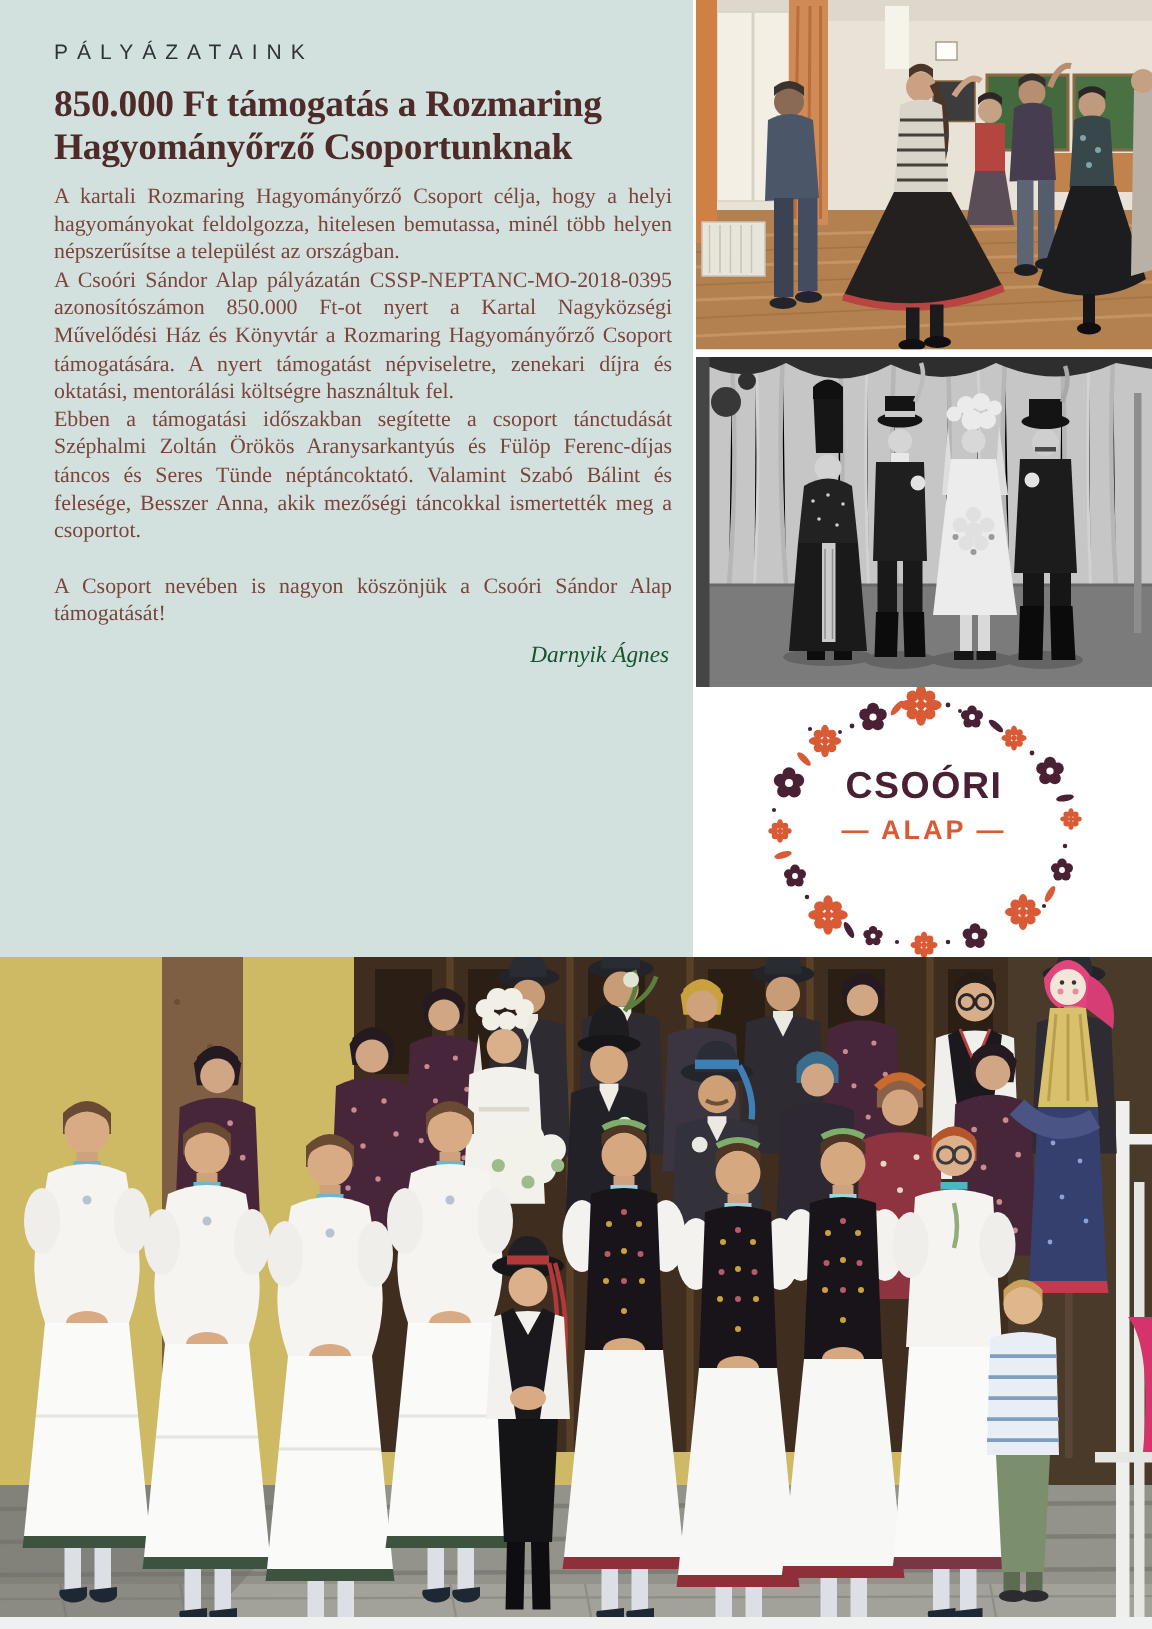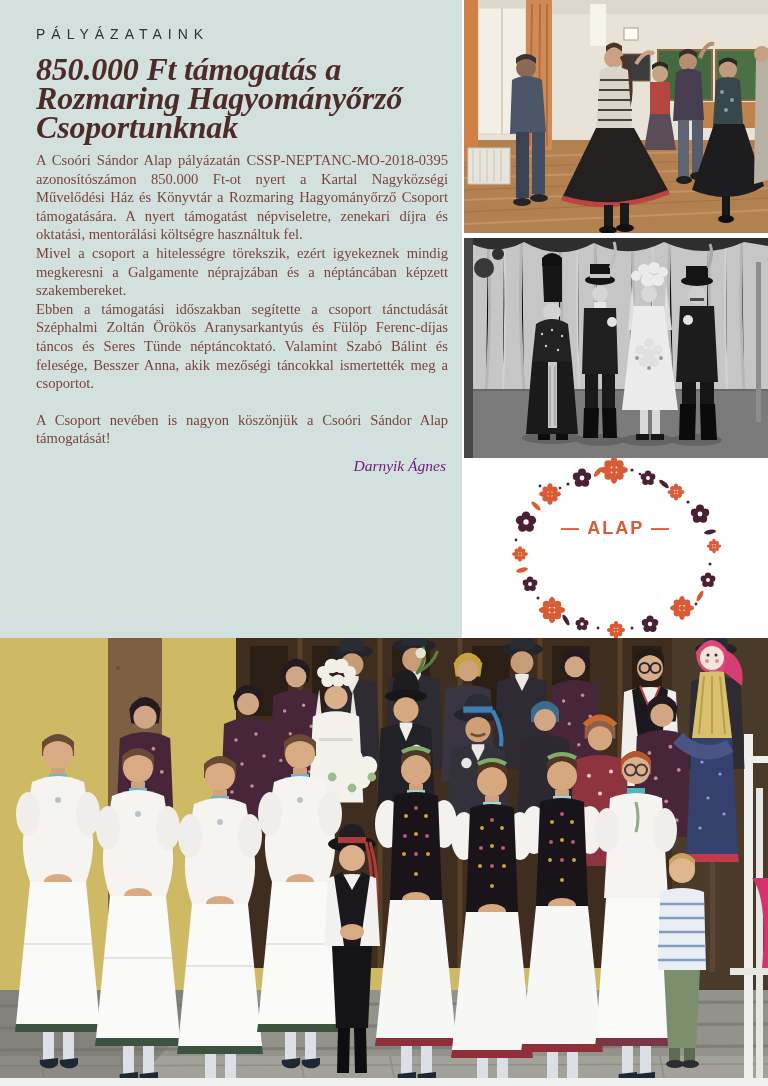--- a/index.html
+++ b/index.html
@@ -3,26 +3,26 @@
 <meta charset="utf-8">
 <style>
   html,body{margin:0;padding:0;background:#ffffff;}
   .page{position:relative;width:768px;height:1086px;background:#ffffff;overflow:hidden;
         font-family:"Liberation Serif",serif;}
   
   .panel{position:absolute;left:0;top:0;width:462px;height:818px;background:#d2e1de;
          box-sizing:border-box;padding:26px 14px 0 36px;}
   .kicker{font-family:"Liberation Sans",sans-serif;font-size:14px;font-weight:500;
           letter-spacing:6px;color:#2e3338;}
-  .title{font-size:32px;line-height:29px;font-weight:700;color:#4e2b28;margin-top:13px;
-         letter-spacing:-0.2px;font-style:italic;}
+  .title{font-size:25px;line-height:29px;font-weight:700;color:#4e2b28;margin-top:13px;
+         letter-spacing:-0.2px;}
   .article{margin-top:9px;color:#7a443d;font-size:14.6px;line-height:18.6px;text-align:justify;}
   .article p{margin:0;}
   .article p.spaced{margin-top:18px;}
-  .signature{margin-top:9px;font-style:italic;text-align:right;font-size:15.5px;color:#701a75;
+  .signature{margin-top:9px;font-style:italic;text-align:right;font-size:15.5px;color:#14532d;
              padding-right:2px;}
   
   .ph{position:absolute;overflow:hidden;background:#ddd;}
   .ph svg{display:block;}
   .ph-dance{left:464px;top:0;width:304px;height:233px;}
   .ph-wedding{left:464px;top:238px;width:304px;height:220px;}
   .logo-block{position:absolute;left:464px;top:458px;width:304px;height:180px;background:#ffffff;}
   .logo-wreath{position:absolute;left:0;top:0;}
   .logo-text{position:absolute;left:0;top:54px;width:100%;text-align:center;
              font-family:"Liberation Sans",sans-serif;font-weight:700;color:#4a2134;}
@@ -33,22 +33,22 @@
 </style>
 </head>
 <body>
 
 <div class="page">
 
   <div class="panel">
     <div class="kicker">PÁLYÁZATAINK</div>
     <h1 class="title" style="margin:13px 0 0 0;">850.000 Ft támogatás a Rozmaring Hagyományőrző Csoportunknak</h1>
     <div class="article">
+      <p>A kartali Rozmaring Hagyományőrző Csoport célja, hogy a helyi hagyományokat feldolgozza, hitelesen bemutassa, minél több helyen népszerűsítse a települést az országban.</p>
       <p>A Csoóri Sándor Alap pályázatán CSSP-NEPTANC-MO-2018-0395 azonosítószámon 850.000 Ft-ot nyert a Kartal Nagyközségi Művelődési Ház és Könyvtár a Rozmaring Hagyományőrző Csoport támogatására. A nyert támogatást népviseletre, zenekari díjra és oktatási, mentorálási költségre használtuk fel.</p>
-      <p>Mivel a csoport a hitelességre törekszik, ezért igyekeznek mindig megkeresni a Galgamente néprajzában és a néptáncában képzett szakembereket.</p>
       <p>Ebben a támogatási időszakban segítette a csoport tánctudását Széphalmi Zoltán Örökös Aranysarkantyús és Fülöp Ferenc-díjas táncos és Seres Tünde néptáncoktató. Valamint Szabó Bálint és felesége, Besszer Anna, akik mezőségi táncokkal ismertették meg a csoportot.</p>
       <p class="spaced">A Csoport nevében is nagyon köszönjük a Csoóri Sándor Alap támogatását!</p>
     </div>
     <div class="signature">Darnyik Ágnes</div>
   </div>
 
   <div class="ph ph-dance">
     <svg width="304" height="233" viewBox="0 0 304 233">
       <rect x="0" y="0" width="304" height="150" fill="#e9e3d7"></rect>
       <rect x="0" y="0" width="304" height="14" fill="#ded8cc"></rect>
@@ -331,20 +331,21 @@
           <circle cx="246" cy="106" r="1.5"></circle>
           <circle cx="232" cy="146" r="1.4"></circle>
         <circle cx="168" cy="170" r="1.5"></circle>
           <circle cx="134" cy="170" r="1.4"></circle>
           <circle cx="74" cy="140" r="1.5"></circle>
         <circle cx="52" cy="82" r="1.4"></circle>
           <circle cx="76" cy="28" r="1.4"></circle>
       </g>
     </svg>
     <div class="logo-text">
+      <div class="logo-name">CSOÓRI</div>
       <div class="logo-alap">— ALAP —</div>
     </div>
   </div>
 
   <div class="ph ph-group">
     <svg width="768" height="440" viewBox="0 0 768 440">
       <defs>
 
         <g id="f-girlwhite">
           <path d="M-16 8 Q0 -8 16 8 L16 22 L-16 22 Z" fill="#6a4a33"></path>

